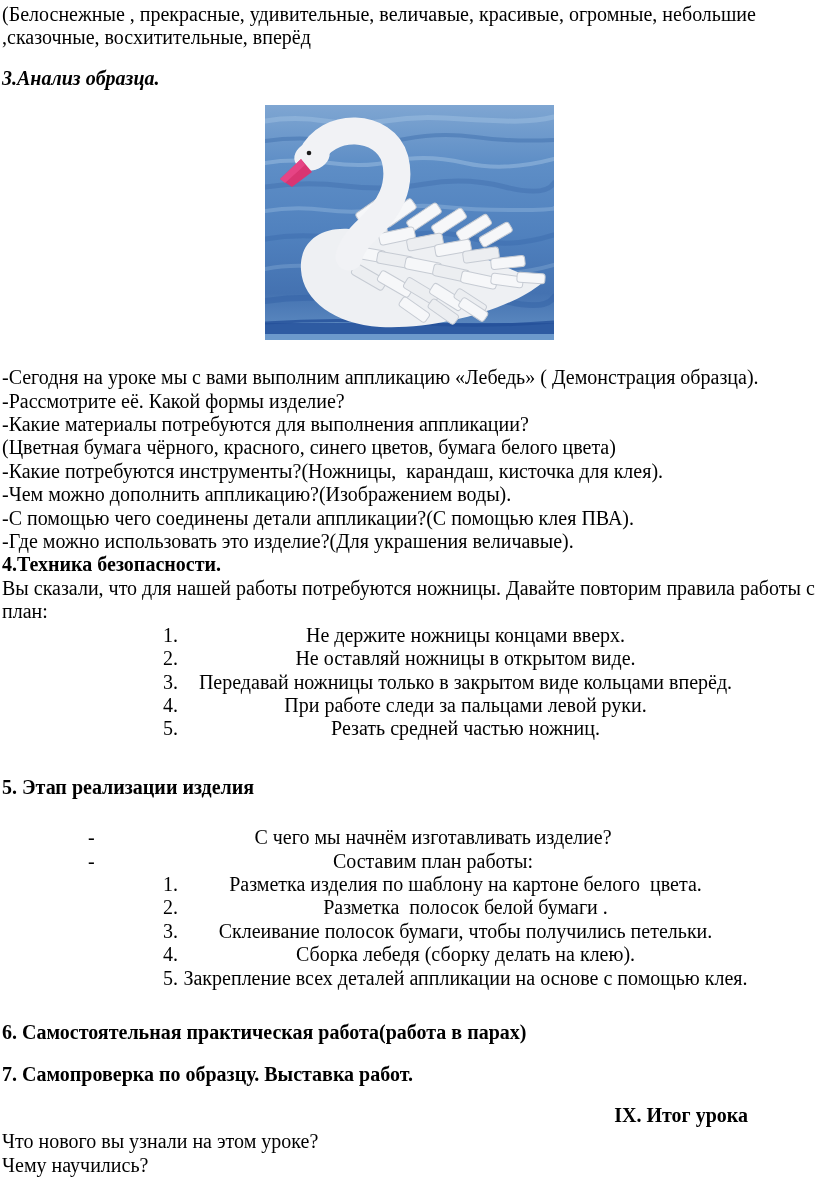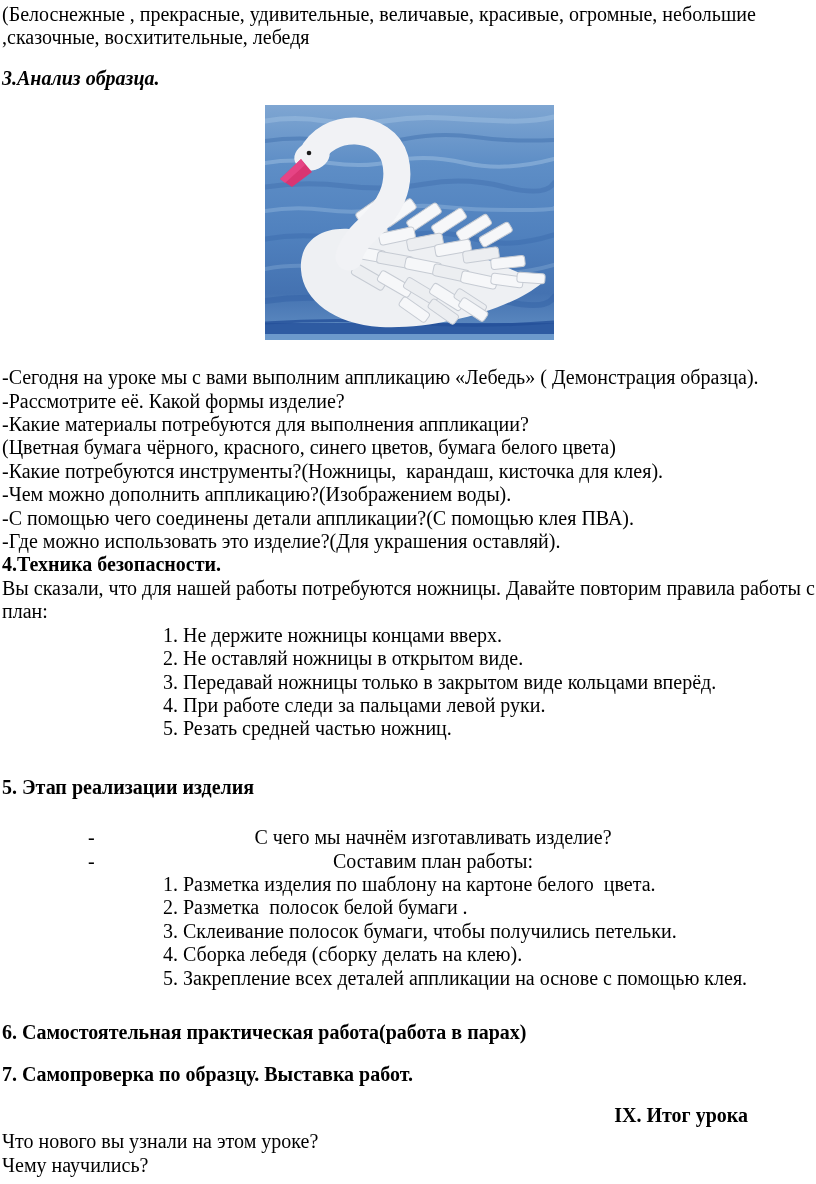--- a/index.html
+++ b/index.html
@@ -9,39 +9,39 @@
     font-size:20px;line-height:23.4px;overflow:hidden;
   }
   .content{padding:3px 68px 0 2px;}
   .t{white-space:pre;}
   .b{font-weight:bold;}
   .h3{margin-top:17px;font-style:italic;}
   figure.swan{margin:15px 0 0 263px;width:289px;height:235px;padding:0;}
   figure.swan svg{display:block;}
   .dialog{margin-top:26px;}
   .rules{margin:0;padding-left:181px;list-style:decimal;}
-  .rules li, .plan li{white-space:pre;}
+  .rules li, .plan li{white-space:pre;text-align:center;}
   .h5{margin-top:35px;}
   ul.dash{margin:27px 0 0 0;padding-left:116px;list-style:none;text-align:center;}
   ul.dash li{position:relative;white-space:pre;}
   ul.dash li::before{content:"-";position:absolute;left:-30px;top:0;}
   .plan{margin:0;padding-left:181px;list-style:decimal;}
   .h6{margin-top:31px;}
   .h7{margin-top:19px;}
   .h9{margin-top:17px;text-align:right;}
   .questions{margin-top:3px;}
 </style>
 </head>
 <body>
 
 <div class="content">
 
   <div>
     <div class="t">(Белоснежные , прекрасные, удивительные, величавые, красивые, огромные, небольшие</div>
-    <div class="t">,сказочные, восхитительные, лебедя</div>
+    <div class="t">,сказочные, восхитительные, вперёд</div>
   </div>
 
   <div class="t b h3">3.Анализ образца.</div>
 
   <figure class="swan">
     <svg viewBox="0 0 289 235" width="289" height="235" xmlns="http://www.w3.org/2000/svg">
       <defs>
         <linearGradient id="sky" x1="0" y1="0" x2="0" y2="1">
           <stop offset="0" stop-color="#7fa6d2"></stop>
           <stop offset="0.25" stop-color="#5e8ec6"></stop>
@@ -103,21 +103,21 @@
   </figure>
 
   <div class="dialog">
     <div class="t">-Сегодня на уроке мы с вами выполним аппликацию «Лебедь» ( Демонстрация образца).</div>
     <div class="t">-Рассмотрите её. Какой формы изделие?</div>
     <div class="t">-Какие материалы потребуются для выполнения аппликации?</div>
     <div class="t">(Цветная бумага чёрного, красного, синего цветов, бумага белого цвета)</div>
     <div class="t">-Какие потребуются инструменты?(Ножницы,  карандаш, кисточка для клея).</div>
     <div class="t">-Чем можно дополнить аппликацию?(Изображением воды).</div>
     <div class="t">-С помощью чего соединены детали аппликации?(С помощью клея ПВА).</div>
-    <div class="t">-Где можно использовать это изделие?(Для украшения оставляй).</div>
+    <div class="t">-Где можно использовать это изделие?(Для украшения величавые).</div>
     <div class="t b">4.Техника безопасности.</div>
     <div class="t">Вы сказали, что для нашей работы потребуются ножницы. Давайте повторим правила работы с</div>
     <div class="t">план:</div>
   </div>
 
   <ol class="rules">
     <li>Не держите ножницы концами вверх.</li>
     <li>Не оставляй ножницы в открытом виде.</li>
     <li>Передавай ножницы только в закрытом виде кольцами вперёд.</li>
     <li>При работе следи за пальцами левой руки.</li>

